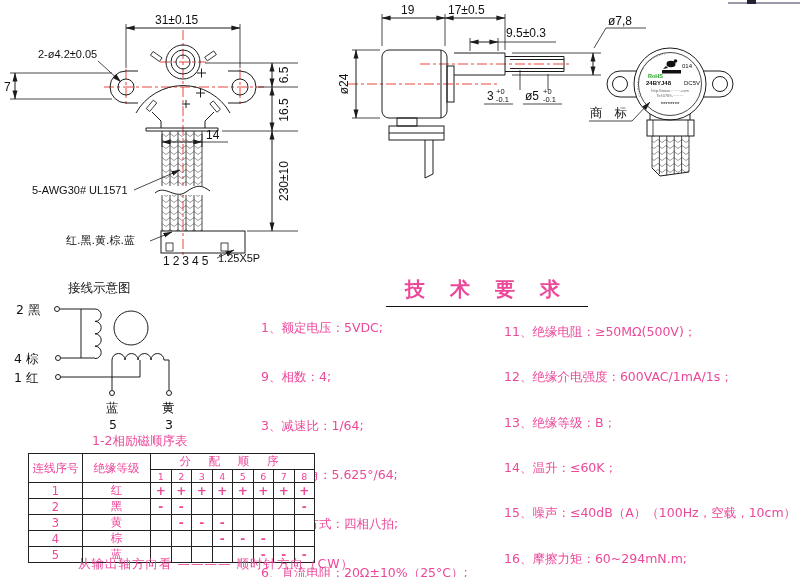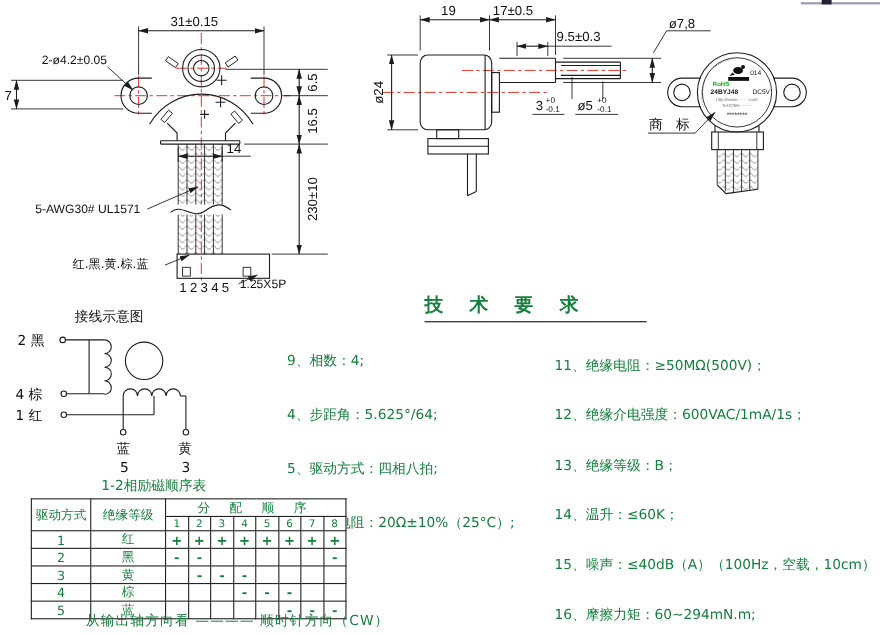--- a/index.html
+++ b/index.html
@@ -1,26 +1,26 @@
 <!DOCTYPE html>
 <html lang="zh" style="--ink: #1c1c1c; --centerline: #e63226; --rohs_green: #21a321; --micro_text: #666666;"><head>
 <meta charset="utf-8">
 <style>
   html,body{margin:0;padding:0;background:#fff;}
   #canvas{position:relative;width:800px;height:577px;background:#fff;overflow:hidden;
-          font-family:"Liberation Sans","DejaVu Sans",sans-serif;color:#15803d;}
+          font-family:"Liberation Sans","DejaVu Sans",sans-serif;color:#ec4899;}
   svg text{fill:#111;}
   .ln{stroke:var(--ink);fill:none;stroke-width:1;}
   .thin{stroke:var(--ink);fill:none;stroke-width:.8;}
   .red{stroke:var(--centerline);fill:none;stroke-width:.9;stroke-dasharray:10 3 3 3;}
   .dimtxt{font-size:12px;font-family:"Liberation Sans",sans-serif;}
   .dimtxt-s{font-size:11px;font-family:"Liberation Sans",sans-serif;}
   .cjk{font-family:"DejaVu Sans","Liberation Sans",sans-serif;}
   .abs{position:absolute;}
-  #tech-title{left:386px;top:266px;width:202px;font-size:17px;font-weight:bold;
+  #tech-title{left:386px;top:276px;width:202px;text-align:center;font-size:20px;font-weight:bold;
               letter-spacing:9px;border-bottom:1.5px solid #111;padding-bottom:3px;}
   .tech-list{font-size:12.5px;white-space:pre;}
   #tech-left{left:261px;top:287px;line-height:16.35px;}
   #tech-right{left:504px;top:294px;line-height:15.1px;}
   #wiring-caption{left:92px;top:433px;font-size:12.5px;}
   #seq-table{left:28px;top:453px;border-collapse:collapse;table-layout:fixed;background:#fff;}
   #seq-table td{border:1px solid #222;text-align:center;padding:0;overflow:hidden;
                 font-size:11.5px;height:14px;}
   #seq-table tr.h1 td{height:15px;font-size:11.5px;}
   #seq-table tr.h2 td{height:12px;font-size:9.5px;}
@@ -278,21 +278,23 @@
       <path d="M112,360 a6.5,6.5 0 0 1 13,0 a6.5,6.5 0 0 1 13,0 a6.5,6.5 0 0 1 13,0 a6.5,6.5 0 0 1 13,0"></path>
       <line x1="112" y1="360" x2="112" y2="390"></line>
       <line x1="164" y1="360" x2="169" y2="360"></line>
       <line x1="169" y1="360" x2="169" y2="390"></line>
     </g>
   </g>
 </svg>
 
 <div class="abs cjk" id="tech-title">技 术 要 求</div>
 <div class="abs cjk tech-list" id="tech-left">
+  <div>1、额定电压：5VDC;</div>
   <div>9、相数：4;</div>
+  <div>3、减速比：1/64;</div>
   <div>4、步距角：5.625°/64;</div>
   <div>5、驱动方式：四相八拍;</div>
   <div>6、直流电阻：20Ω±10%（25°C）;</div>
   
   
   
   
 </div>
 <div class="abs cjk tech-list" id="tech-right">
   <div>11、绝缘电阻：≥50MΩ(500V)；</div>
@@ -316,21 +318,21 @@
         <col style="width:20.5px">
         <col style="width:20.5px">
         <col style="width:20.5px">
     <col style="width:20.5px">
         <col style="width:20.5px">
         <col style="width:20.5px">
         <col style="width:20.5px">
   </colgroup>
   <tbody>
         <tr class="h1">
-    <td rowspan="2">驱动方式</td>
+    <td rowspan="2">连线序号</td>
     <td rowspan="2">绝缘等级</td>
     <td colspan="8" class="span8">分 配 顺 序</td>
   </tr>
   <tr class="h2">
     <td>1</td>
     <td>2</td>
     <td>3</td>
     <td>4</td>
     <td>5</td>
     <td>6</td>

